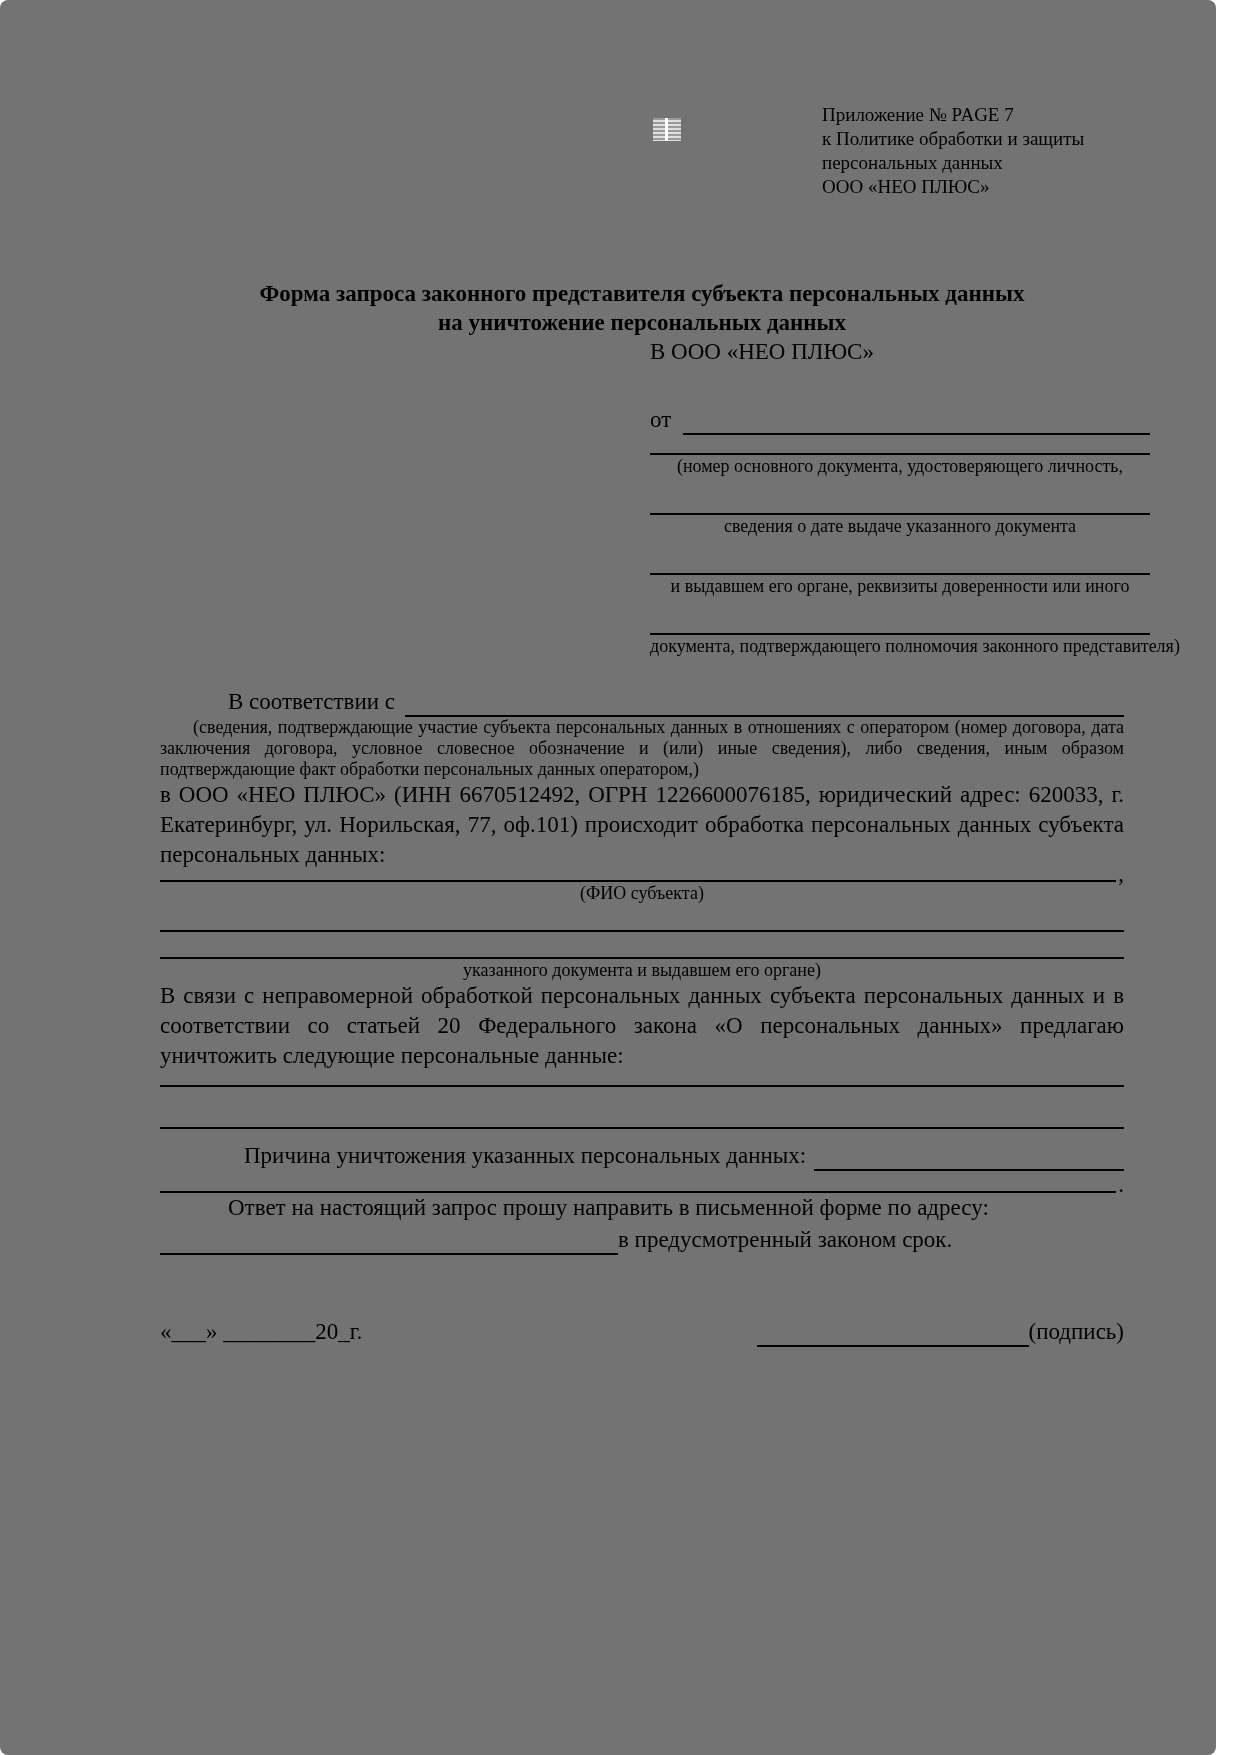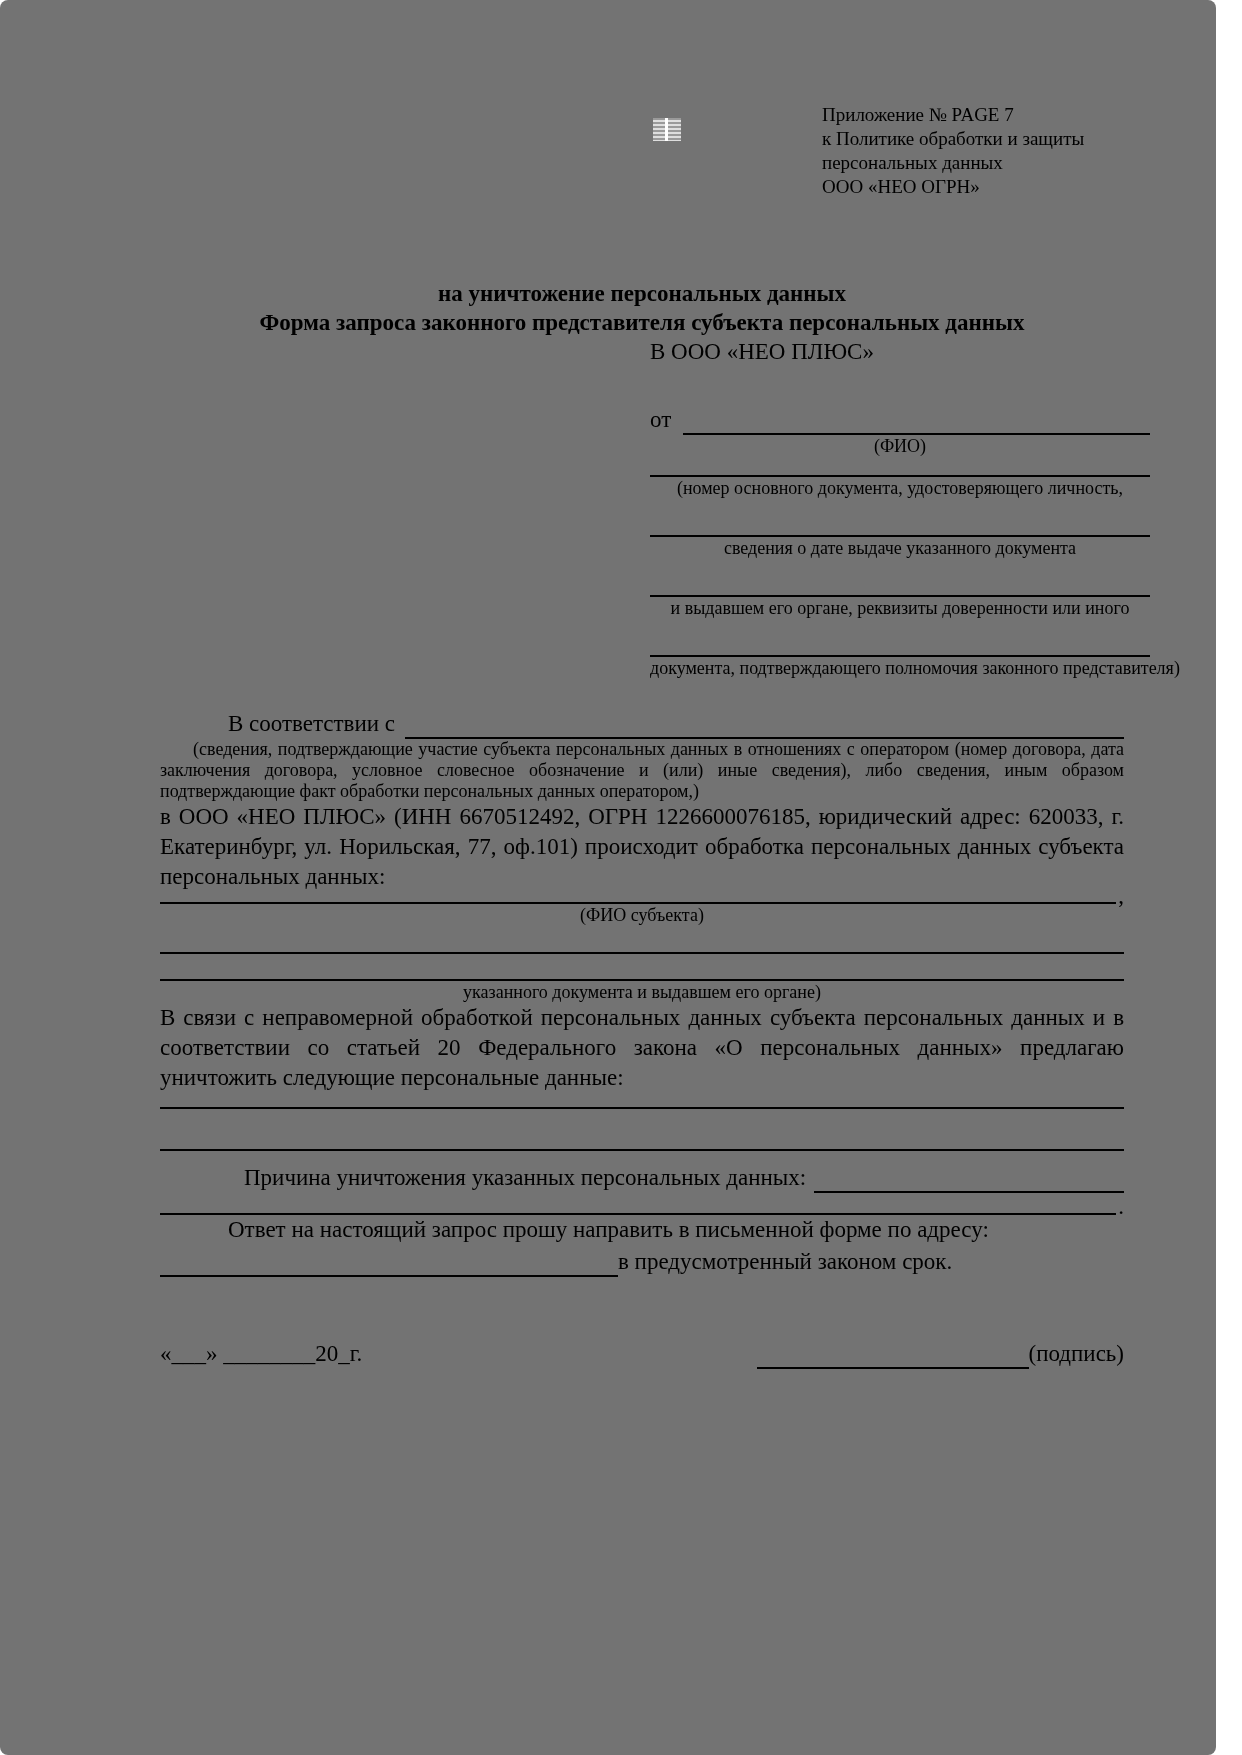--- a/index.html
+++ b/index.html
@@ -56,36 +56,35 @@
 <body>
 
 <div class="page">
 
   <div class="header-area">
     <span class="doc-icon"></span>
     <div class="header-block">
       <div>Приложение №  PAGE 7</div>
       <div>к Политике обработки и защиты</div>
       <div>персональных данных</div>
-      <div>ООО «НЕО ОГРН»</div>
+      <div>ООО «НЕО ПЛЮС»</div>
     </div>
   </div>
 
   <div class="title">
+    <div>Форма запроса законного представителя субъекта персональных данных</div>
     <div>на уничтожение персональных данных</div>
-    <div>Форма запроса законного представителя субъекта персональных данных</div>
   </div>
 
   <div class="recipient">
     <div class="r-to">В ООО «НЕО ПЛЮС»</div>
     <div class="flex-row from-row">
       <span class="lbl">от</span>
       <span class="fill"></span>
     </div>
-    <div class="caption">(ФИО)</div>
 
     <div class="r-line"></div>
     <div class="caption">(номер основного документа, удостоверяющего личность,</div>
 
     <div class="r-line tall"></div>
     <div class="caption">сведения о дате выдаче указанного документа</div>
 
     <div class="r-line tall"></div>
     <div class="caption">и выдавшем его органе, реквизиты доверенности или иного</div>
 

